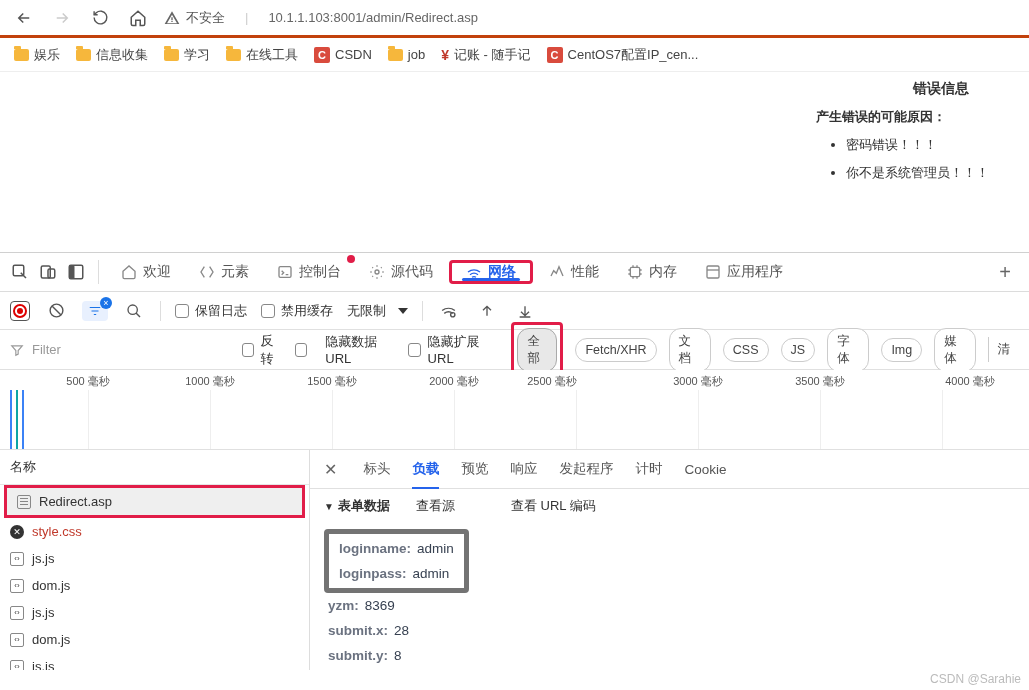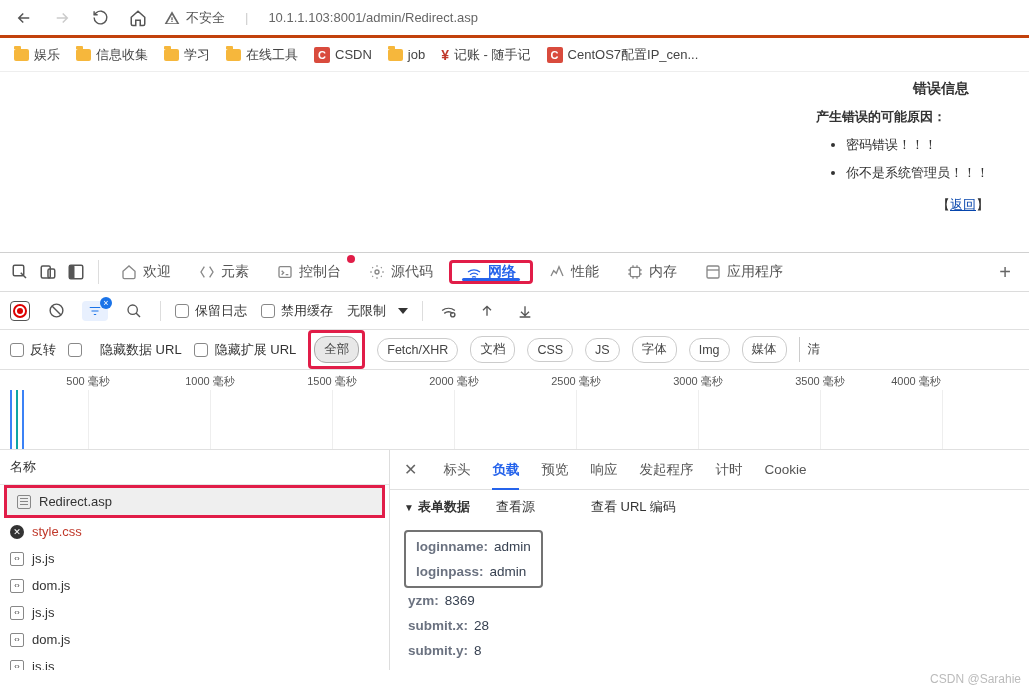--- a/index.html
+++ b/index.html
@@ -59,21 +59,21 @@
 
 
 .timeline { height:80px; border-bottom:1px solid #e0e0e0; position:relative; background:#fff;}
 .tick { position:absolute; top:4px; font-size:11px; color:#555; transform:translateX(-50%);}
 .vline { position:absolute; top:20px; bottom:0; width:1px; background:#eee;}
 .mark-blue { position:absolute; top:20px; bottom:0; width:2px; background:#3b82f6;}
 .mark-teal { position:absolute; top:20px; bottom:0; width:2px; background:#0ea5a4;}
 
 
 .split { display:flex; height:220px;}
-.left-p { width:390px; border-right:1px solid #ddd; display:flex; flex-direction:column;}
+.left-p { width:310px; border-right:1px solid #ddd; display:flex; flex-direction:column;}
 .left-head { padding:8px 10px; font-size:13px; border-bottom:1px solid #e5e5e5;}
 .req-row { display:flex; align-items:center; gap:8px; padding:6px 10px; font-size:13px;}
 .req-row.sel { background:#efefef;}
 .doc-ico { width:14px;height:14px; border:1px solid #888; border-radius:2px; position:relative;}
 .doc-ico::before{content:"";position:absolute;top:2px;left:2px;right:2px;height:1px;background:#888;box-shadow:0 3px 0 #888, 0 6px 0 #888;}
 .css-ico { width:14px;height:14px;border-radius:50%;background:#333;color:#fff;font-size:9px;display:flex;align-items:center;justify-content:center;}
 .js-ico { width:14px;height:14px;border:1px solid #888;border-radius:2px;display:flex;align-items:center;justify-content:center;font-size:8px;}
 .req-row.err { color:#c0392b;}
 .red-box-row { border:3px solid #e11d48; border-radius:0; margin:0 4px;}
 
@@ -83,21 +83,21 @@
 .dtab { padding:10px 0; position:relative; cursor:pointer;}
 .dtab.active { color:#2563eb; font-weight:600;}
 .dtab.active::after{content:"";position:absolute;bottom:-1px;left:0;right:0;height:2px;background:#2563eb;}
 .subhead { display:flex; align-items:center; gap:26px; padding:8px 14px; font-size:13px; color:#333;}
 .subhead .t1 { font-weight:600;}
 .subhead .tri { font-size:10px; margin-right:4px;}
 .form-data { padding:6px 14px;}
 .form-data .kv { display:flex; gap:6px; padding:5px 4px; font-size:13.5px;}
 .form-data .k { color:#6b7280; font-weight:600;}
 .form-data .v { color:#374151;}
-.red-box-form { border:2px solid #737373; border-radius:4px; padding:2px 6px; width:fit-content;}
+.red-box-form { border:5px solid #737373; border-radius:4px; padding:2px 6px; width:fit-content;}
 
 .watermark { position:fixed; right:8px; bottom:4px; font-size:12px; color:#bbb;}
 </style>
 </head>
 <body>
 
 <div class="row browser-bar">
   <div class="icon-btn">
       <svg width="18" height="18" viewBox="0 0 24 24" fill="none" stroke="currentColor" stroke-width="2">
         <path d="M19 12H5M11 18l-6-6 6-6"></path>
@@ -165,21 +165,20 @@
   </div>
 
 <div class="page-area">
   <div class="content-right">
     <h4>错误信息</h4>
     <div class="reason">产生错误的可能原因：</div>
     <ul id="reason-list">
         <li>密码错误！！！</li>
         <li>你不是系统管理员！！！</li>
       </ul>
-    <div class="back">【<a href="#">返回</a>】</div>
   </div>
 </div>
 
 <div class="row dev-tabs">
   <div class="icon-btn">
       <svg width="18" height="18" viewBox="0 0 24 24" fill="none" stroke="#555" stroke-width="2">
         <rect x="3" y="3" width="14" height="14" rx="2"></rect>
         <path d="M13 13l7 7"></path>
       </svg>
     </div>
@@ -299,20 +298,26 @@
       </svg>
     </div>
   <div class="icon-btn">
       <svg width="16" height="16" viewBox="0 0 24 24" fill="none" stroke="#555" stroke-width="2">
         <path d="M12 5v14M6 13l6 6 6-6M4 21h16"></path>
       </svg>
     </div>
 </div>
 
 <div class="row filter-row">
+  <div class="filter-input">
+    <svg class="funnel" viewBox="0 0 24 24" fill="none" stroke="#999" stroke-width="2">
+        <path d="M3 5h18l-7 8v6l-4 2v-8z"></path>
+      </svg>
+    <span>Filter</span>
+  </div>
   <label class="row" style="gap:6px">
       <span class="checkbox"></span>
       <span>反转</span>
     </label>
   <label class="row" style="gap:18px">
       <span class="checkbox"></span>
       <span>隐藏数据 URL</span>
     </label>
   <label class="row" style="gap:7px">
       <span class="checkbox"></span>
@@ -336,27 +341,27 @@
   <div class="mark-teal" style="left:16px"></div>
   <div class="mark-blue" style="left:22px"></div>
 <div class="tick" style="left: 88px;">500 毫秒</div>
     <div class="vline" style="left: 88px;"></div>
     <div class="tick" style="left: 210px;">1000 毫秒</div>
     <div class="vline" style="left: 210px;"></div>
     <div class="tick" style="left: 332px;">1500 毫秒</div>
     <div class="vline" style="left: 332px;"></div>
     <div class="tick" style="left: 454px;">2000 毫秒</div>
     <div class="vline" style="left: 454px;"></div>
-    <div class="tick" style="left: 576px;">2500 毫秒</div>
+    <div class="tick" style="left: 552px;">2500 毫秒</div>
     <div class="vline" style="left: 576px;"></div>
     <div class="tick" style="left: 698px;">3000 毫秒</div>
     <div class="vline" style="left: 698px;"></div>
     <div class="tick" style="left: 820px;">3500 毫秒</div>
     <div class="vline" style="left: 820px;"></div>
-    <div class="tick" style="left: 916px;">4000 毫秒</div>
+    <div class="tick" style="left: 970px;">4000 毫秒</div>
     <div class="vline" style="left: 942px;"></div>
   </div>
 
 <div class="split">
   <div class="left-p">
     <div class="left-head">名称</div>
     <div id="reqlist">
         <div class="red-box-row">
           <div class="req-row sel">
             <span class="doc-ico"></span>

